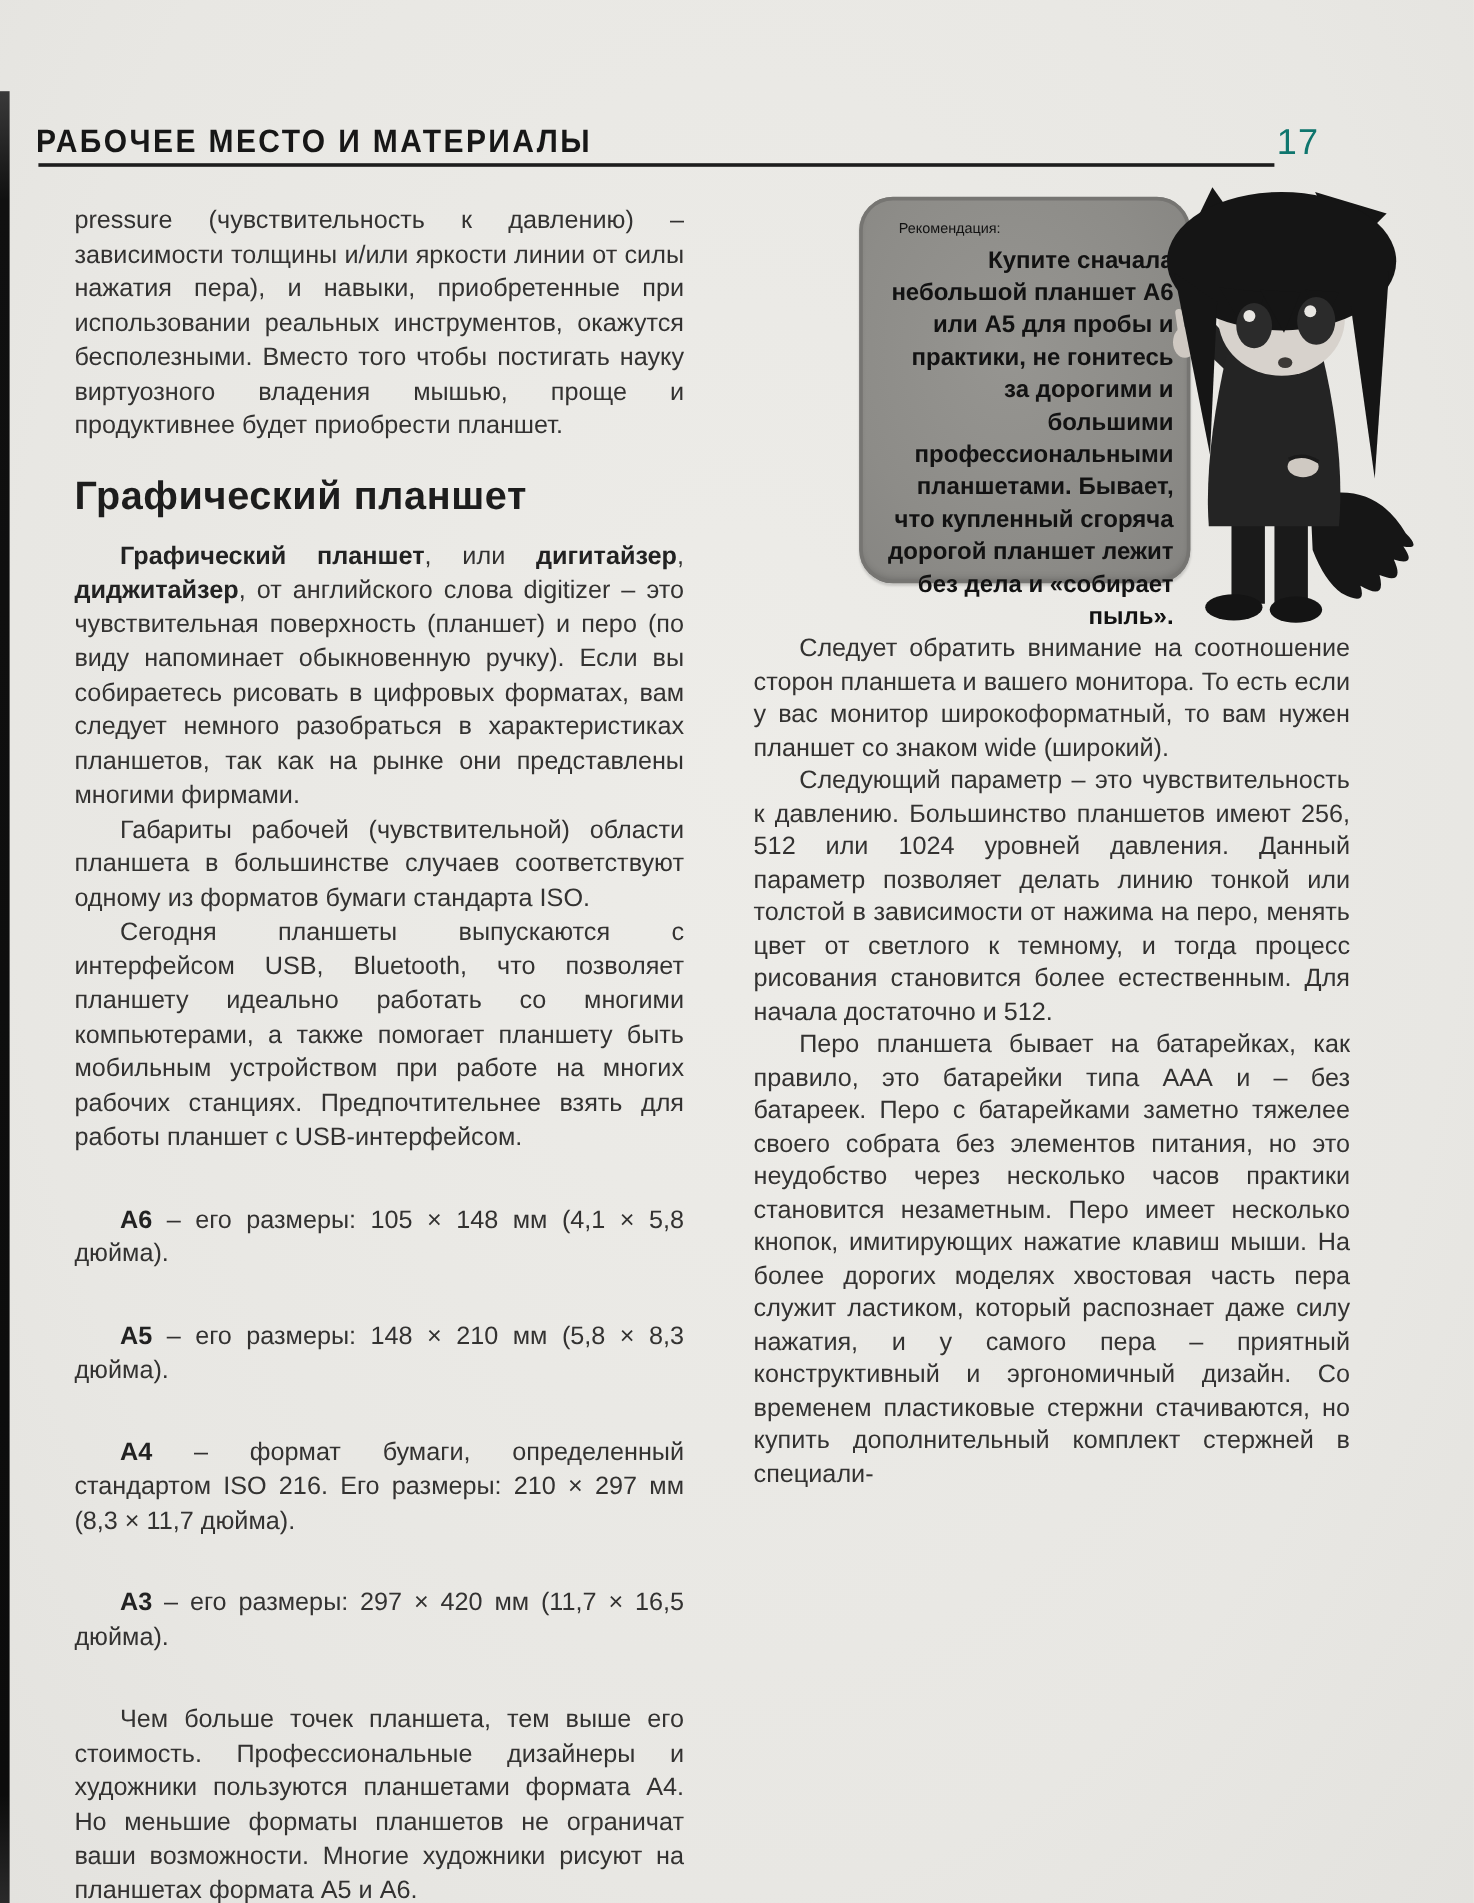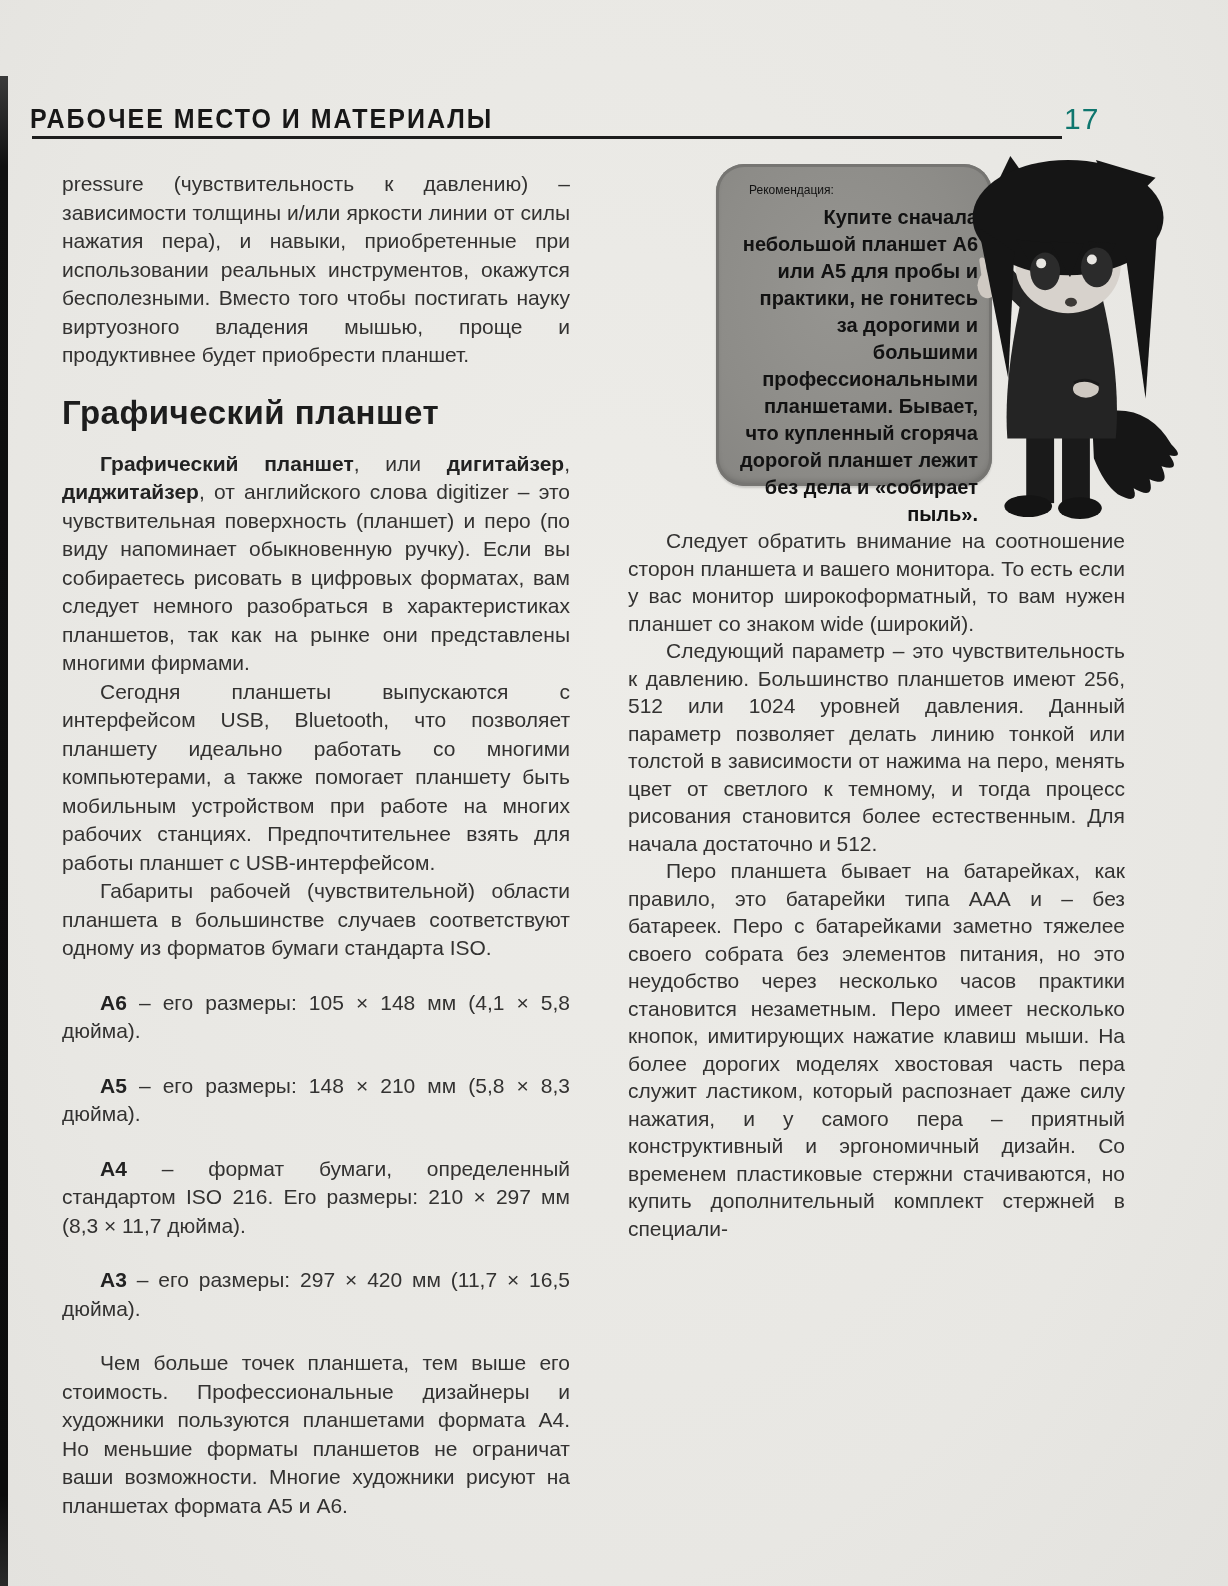--- a/index.html
+++ b/index.html
@@ -37,21 +37,21 @@
     color:#333231;hyphens:auto;
   }
   .col-left p{line-height:28.5px;}
   .col-right p{line-height:27.5px;}
   p.noindent{text-indent:0;}
   b{font-weight:800;color:#222;}
   h2{
     margin:24px 0 18px 0;font-size:33px;font-weight:800;color:#1d1d1d;
     letter-spacing:0.5px;
   }
-  .format{margin-top:26px;}
+  .format{margin-top:40px;}
   
   .reco-box{
     position:absolute;left:716px;top:164px;width:276px;height:322px;
     background:radial-gradient(ellipse at 45% 40%, #969591 0%, #8d8c88 60%, #848380 100%);
     border-radius:28px;
     box-shadow:inset 0 0 0 3px #767572, inset 0 -4px 6px rgba(0,0,0,.18), 0 2px 2px rgba(0,0,0,.15);
     box-sizing:border-box;
     padding:13px 14px 0 21px;
   }
   .reco-title{
@@ -68,22 +68,22 @@
 <div class="edge-strip"></div>
 
 <div class="rh-title">РАБОЧЕЕ МЕСТО И МАТЕРИАЛЫ</div>
 <div class="rh-rule"></div>
 <div class="rh-page">17</div>
 
 <div class="col col-left">
   <p class="noindent">pressure (чувствительность к давлению) – зависимости толщины и/или яркости линии от силы нажатия пера), и навыки, приобретенные при использовании реальных инструментов, окажутся бесполезными. Вместо того чтобы постигать науку виртуозного владения мышью, проще и продуктивнее будет приобрести планшет.</p>
   <h2>Графический планшет</h2>
   <p><b>Графический планшет</b><span>, или </span><b>дигитайзер</b><span>, </span><b>диджитайзер</b><span>, от английского слова digitizer – это чувствительная поверхность (планшет) и перо (по виду напоминает обыкновенную ручку). Если вы собираетесь рисовать в цифровых форматах, вам следует немного разобраться в характеристиках планшетов, так как на рынке они представлены многими фирмами.</span></p>
+  <p>Габариты рабочей (чувствительной) области планшета в большинстве случаев соответствуют одному из форматов бумаги стандарта ISO.</p>
   <p>Сегодня планшеты выпускаются с интерфейсом USB, Bluetooth, что позволяет планшету идеально работать со многими компьютерами, а также помогает планшету быть мобильным устройством при работе на многих рабочих станциях. Предпочтительнее взять для работы планшет с USB-интерфейсом.</p>
-  <p>Габариты рабочей (чувствительной) области планшета в большинстве случаев соответствуют одному из форматов бумаги стандарта ISO.</p>
   <p class="format"><b>А6</b><span> – его размеры: 105 × 148 мм (4,1 × 5,8 дюйма).</span></p>
   <p class="format"><b>А5</b><span> – его размеры: 148 × 210 мм (5,8 × 8,3 дюйма).</span></p>
   <p class="format"><b>А4</b><span> – формат бумаги, определенный стандартом ISO 216. Его размеры: 210 × 297 мм (8,3 × 11,7 дюйма).</span></p>
   <p class="format"><b>А3</b><span> – его размеры: 297 × 420 мм (11,7 × 16,5 дюйма).</span></p>
   <p class="format">Чем больше точек планшета, тем выше его стоимость. Профессиональные дизайнеры и художники пользуются планшетами формата А4. Но меньшие форматы планшетов не ограничат ваши возможности. Многие художники рисуют на планшетах формата А5 и А6.</p>
 </div>
 
 <div class="reco-box">
   <div class="reco-title">Рекомендация:</div>
   <div class="reco-body">Купите сначала небольшой планшет А6 или А5 для пробы и практики, не гонитесь за дорогими и большими профессиональными планшетами. Бывает, что купленный сгоряча дорогой планшет лежит без дела и «собирает пыль».</div>

